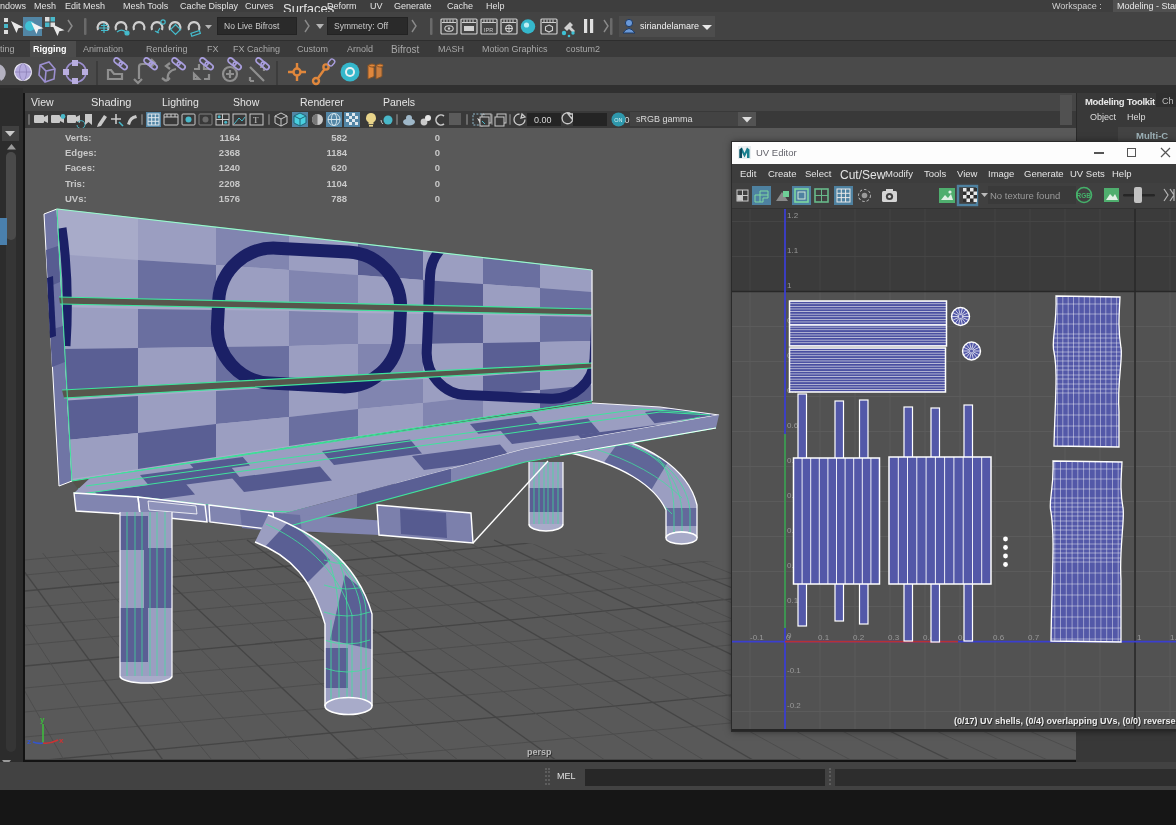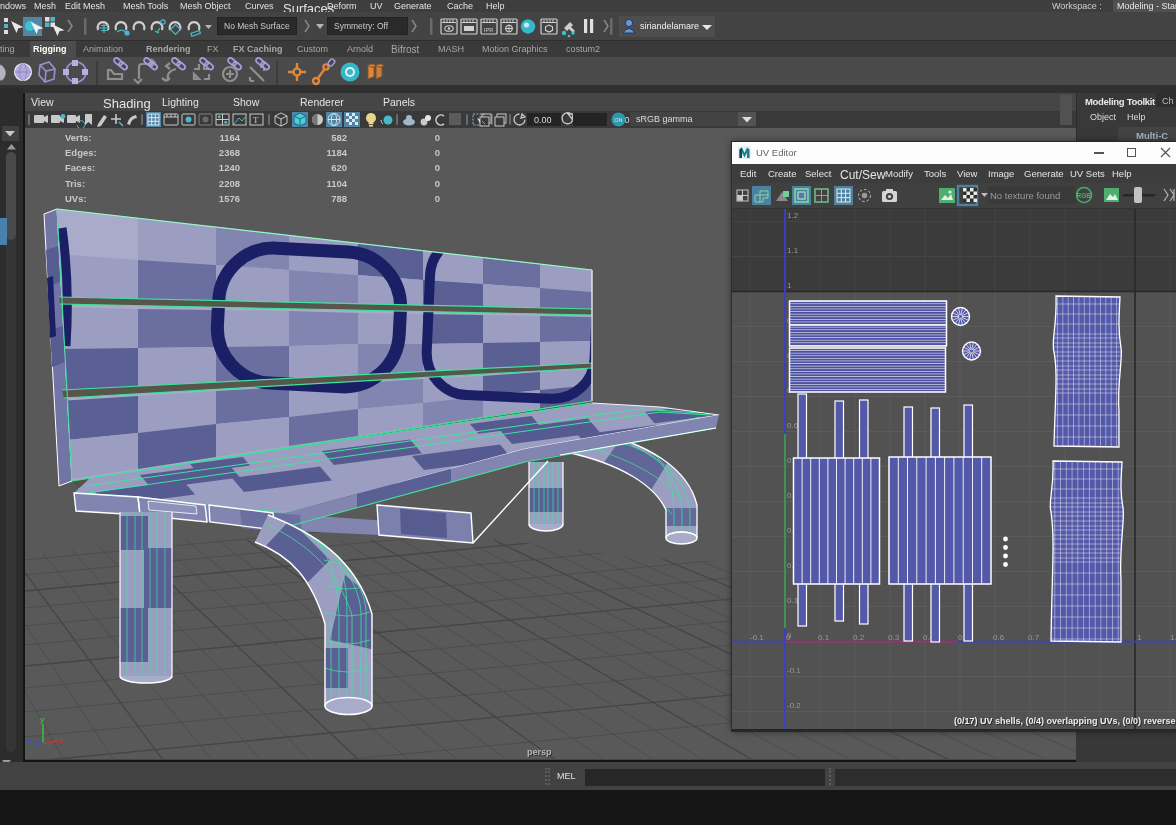--- a/index.html
+++ b/index.html
@@ -5,21 +5,21 @@
 #root{position:relative;width:1176px;height:825px;background:#131313}
 .abs{position:absolute}
 .t{position:absolute;white-space:nowrap}
 </style></head><body>
 <div id="root">
 <div class="abs" style="left:0;top:0;width:1176px;height:12px;background:#3e3e3e"></div>
     <div class="t" style="left:0px;top:1px;font-size:9px;color:#e2e2e2">ndows</div>
     <div class="t" style="left:34px;top:1px;font-size:9px;color:#e2e2e2">Mesh</div>
     <div class="t" style="left:65px;top:1px;font-size:9px;color:#e2e2e2">Edit Mesh</div>
     <div class="t" style="left:123px;top:1px;font-size:9px;color:#e2e2e2">Mesh Tools</div>
-    <div class="t" style="left:180px;top:1px;font-size:9px;color:#e2e2e2">Mesh Object</div>
+    <div class="t" style="left:180px;top:1px;font-size:9px;color:#e2e2e2">Cache Display</div>
     <div class="t" style="left:245px;top:1px;font-size:9px;color:#e2e2e2">Curves</div>
     <div class="t" style="left:283px;top:1px;font-size:13px;color:#e2e2e2">Surfaces</div>
     <div class="t" style="left:327px;top:1px;font-size:9px;color:#e2e2e2">Deform</div>
     <div class="t" style="left:370px;top:1px;font-size:9px;color:#e2e2e2">UV</div>
     <div class="t" style="left:394px;top:1px;font-size:9px;color:#e2e2e2">Generate</div>
     <div class="t" style="left:447px;top:1px;font-size:9px;color:#e2e2e2">Cache</div>
     <div class="t" style="left:486px;top:1px;font-size:9px;color:#e2e2e2">Help</div>
     <div class="t" style="left:1052px;top:1px;font-size:9px;color:#cfcfcf">Workspace :</div>
     <div class="abs" style="left:1113px;top:0px;width:63px;height:12px;background:#505050"></div>
     <div class="t" style="left:1117px;top:1px;font-size:9px;color:#e8e8e8">Modeling - Stand</div>
@@ -105,40 +105,40 @@
           <circle cx="13" cy="13" r="1.7" fill="#3fc1d4"></circle>
           <circle cx="9" cy="16" r="1.3" fill="#3fc1d4"></circle>
         </g>
  <rect x="584" y="7" width="3.2" height="14" fill="#e0e0e0"></rect>
         <rect x="590" y="7" width="3.2" height="14" fill="#e0e0e0"></rect>
 </g>
 <path d="M604 8 l4 6 l-4 6" fill="none" stroke="#8a8a8a" stroke-width="1.4"></path>
 <rect x="610" y="6" width="2.5" height="17" rx="1" fill="#6a6a6a"></rect>
 </svg>
     <div class="abs" style="left:217px;top:17px;width:80px;height:18px;background:#2a2a2a;border:1px solid #232323"></div>
-    <div class="t" style="left:224px;top:21px;font-size:8.5px;color:#cacaca">No Mesh Surface</div>
+    <div class="t" style="left:224px;top:21px;font-size:8.5px;color:#cacaca">No Live Bifrost</div>
     <div class="abs" style="left:327px;top:17px;width:81px;height:18px;background:#2a2a2a;border:1px solid #232323"></div>
     <div class="t" style="left:334px;top:21px;font-size:8.5px;color:#cacaca">Symmetry: Off</div>
     <div class="abs" style="left:619px;top:16px;width:96px;height:21px;background:#4d4d4d"></div>
     <svg class="abs" style="left:622px;top:18px" width="14" height="16" viewBox="0 0 14 16">
       <circle cx="7" cy="5" r="3.6" fill="#6a99d8" stroke="#1d3a66" stroke-width="1"></circle>
       <path d="M1 15 q6 -9 12 0 z" fill="#6a99d8" stroke="#1d3a66" stroke-width="1"></path>
     </svg>
     <div class="t" style="left:640px;top:21px;font-size:9px;color:#f0f0f0">siriandelamare</div>
     <svg class="abs" style="left:701px;top:24px" width="12" height="7">
       <path d="M1 1 l10 0 l-5 5 z" fill="#e8e8e8"></path>
     </svg>
     <div class="abs" style="left:0;top:41px;width:1176px;height:16px;background:#3a3a3a"></div>
     <div class="abs" style="left:30px;top:41px;width:46px;height:16px;background:#4c4c4c"></div>
     <div class="t" style="left:0px;top:44px;font-size:9px;font-weight:normal;color:#a8a8a8">ting</div>
     <div class="t" style="left:33px;top:44px;font-size:9px;font-weight:bold;color:#ffffff">Rigging</div>
     <div class="t" style="left:83px;top:44px;font-size:9px;font-weight:normal;color:#a8a8a8">Animation</div>
-    <div class="t" style="left:146px;top:44px;font-size:9px;font-weight:bold;color:#a8a8a8">Rendering</div>
+    <div class="t" style="left:146px;top:44px;font-size:9px;font-weight:normal;color:#a8a8a8">Rendering</div>
     <div class="t" style="left:207px;top:44px;font-size:9px;font-weight:normal;color:#a8a8a8">FX</div>
-    <div class="t" style="left:233px;top:44px;font-size:9px;font-weight:bold;color:#a8a8a8">FX Caching</div>
+    <div class="t" style="left:233px;top:44px;font-size:9px;font-weight:normal;color:#a8a8a8">FX Caching</div>
     <div class="t" style="left:297px;top:44px;font-size:9px;font-weight:normal;color:#a8a8a8">Custom</div>
     <div class="t" style="left:347px;top:44px;font-size:9px;font-weight:normal;color:#a8a8a8">Arnold</div>
     <div class="t" style="left:391px;top:44px;font-size:10px;font-weight:normal;color:#a8a8a8">Bifrost</div>
     <div class="t" style="left:438px;top:44px;font-size:9px;font-weight:normal;color:#a8a8a8">MASH</div>
     <div class="t" style="left:482px;top:44px;font-size:9px;font-weight:normal;color:#a8a8a8">Motion Graphics</div>
     <div class="t" style="left:566px;top:44px;font-size:9px;font-weight:normal;color:#a8a8a8">costum2</div>
     <div class="abs" style="left:0;top:57px;width:1176px;height:28px;background:#4a4a4a"></div>
     <div class="abs" style="left:0;top:85px;width:1176px;height:8px;background:#303030"></div>
     <svg class="abs" style="left:0;top:57px" width="420" height="31" viewBox="0 0 420 31">
 <g>
@@ -233,21 +233,21 @@
       <path d="M4.5 0 L9 5.5 L0 5.5 z" fill="#9a9a9a"></path>
     </svg>
     <div class="abs" style="left:6px;top:152px;width:10px;height:600px;background:#353535;border-radius:5px"></div>
     <div class="abs" style="left:6px;top:152px;width:10px;height:88px;background:#4a4a4a;border-radius:5px"></div>
     <div class="abs" style="left:0px;top:218px;width:7px;height:27px;background:#4a80ad"></div>
     <svg class="abs" style="left:2px;top:760px" width="9" height="6">
       <path d="M0 0 h9 l-4.5 5.5 z" fill="#9a9a9a"></path>
     </svg>
     <div class="abs" style="left:25px;top:93px;width:1151px;height:667px;background:#464646"></div>
     <div class="t" style="left:31px;top:96px;font-size:10.5px;color:#e4e4e4">View</div>
-    <div class="t" style="left:103px;top:96px;font-size:13px;color:#e4e4e4">Shading</div>
+    <div class="t" style="left:91px;top:96px;font-size:11px;color:#e4e4e4">Shading</div>
     <div class="t" style="left:162px;top:96px;font-size:10.5px;color:#e4e4e4">Lighting</div>
     <div class="t" style="left:233px;top:96px;font-size:10.5px;color:#e4e4e4">Show</div>
     <div class="t" style="left:300px;top:96px;font-size:10.5px;color:#e4e4e4">Renderer</div>
     <div class="t" style="left:383px;top:96px;font-size:10.5px;color:#e4e4e4">Panels</div>
     <div class="abs" style="left:25px;top:111px;width:1151px;height:17px;background:#393939"></div>
     <svg class="abs" style="left:25px;top:111px" width="1151" height="17" viewBox="0 0 1151 17">
 <g fill="#c9c9c9">
  <rect x="3" y="3" width="2" height="11" rx="1" fill="#6a6a6a"></rect>
  <g transform="translate(9,4)">
           <rect width="10" height="8" rx="1"></rect>

